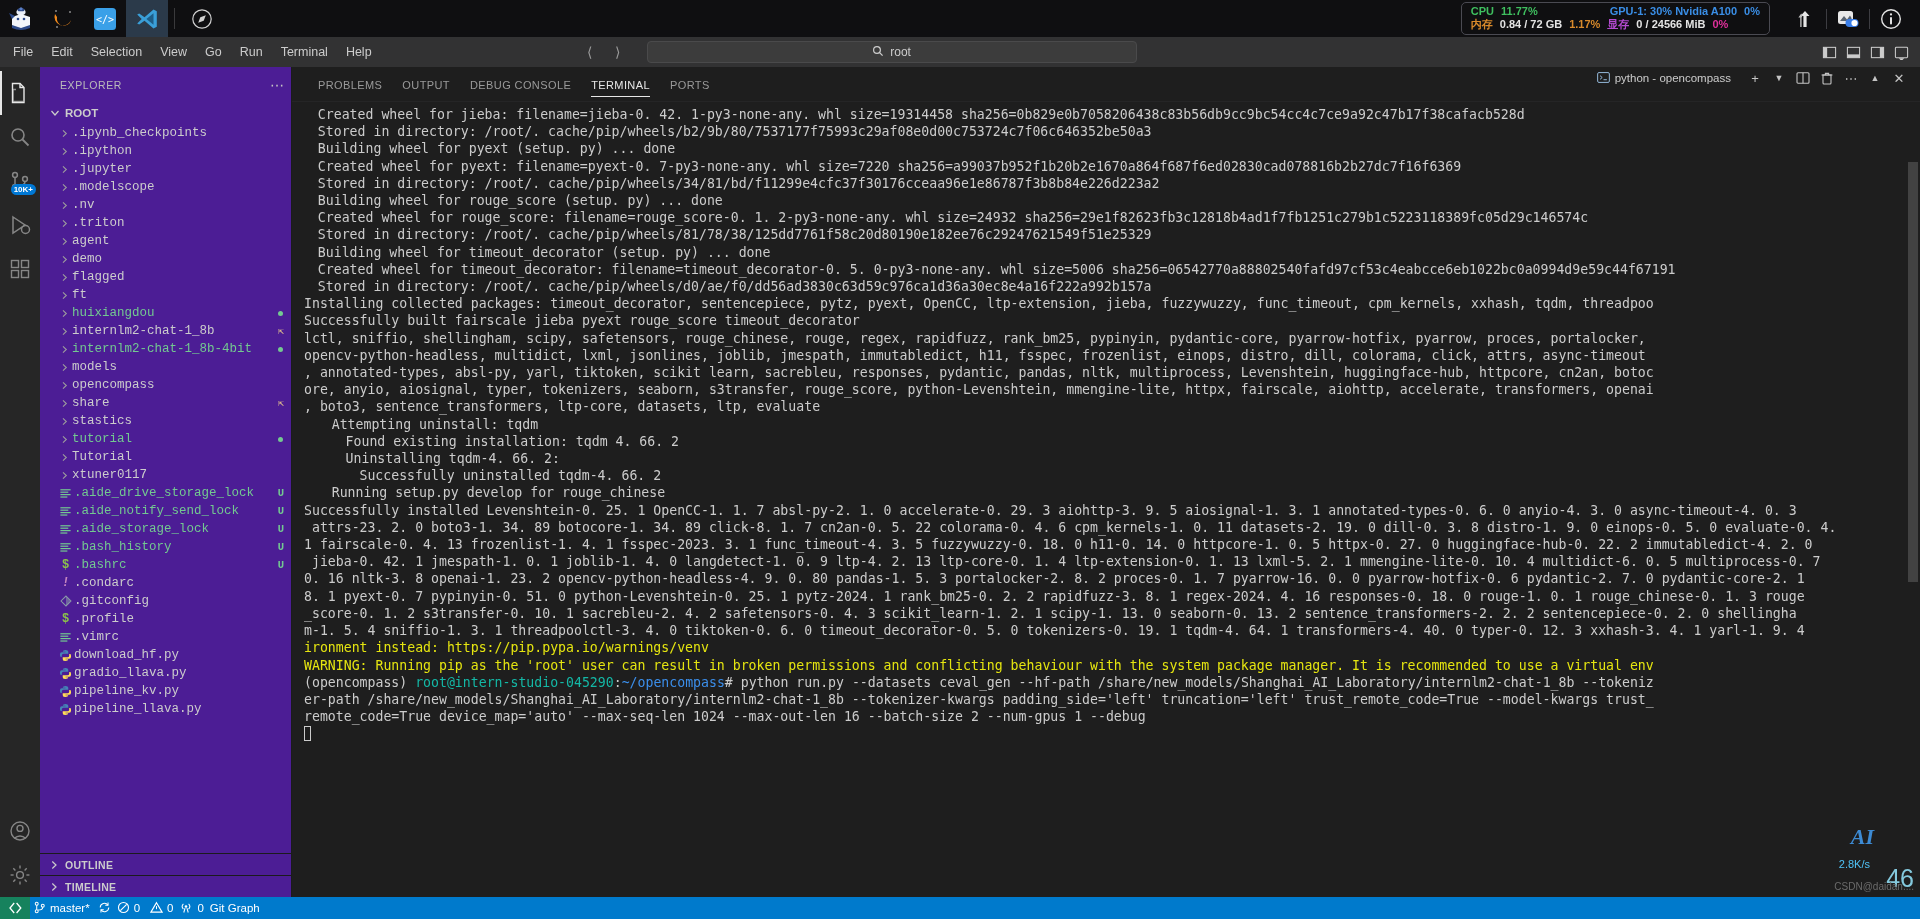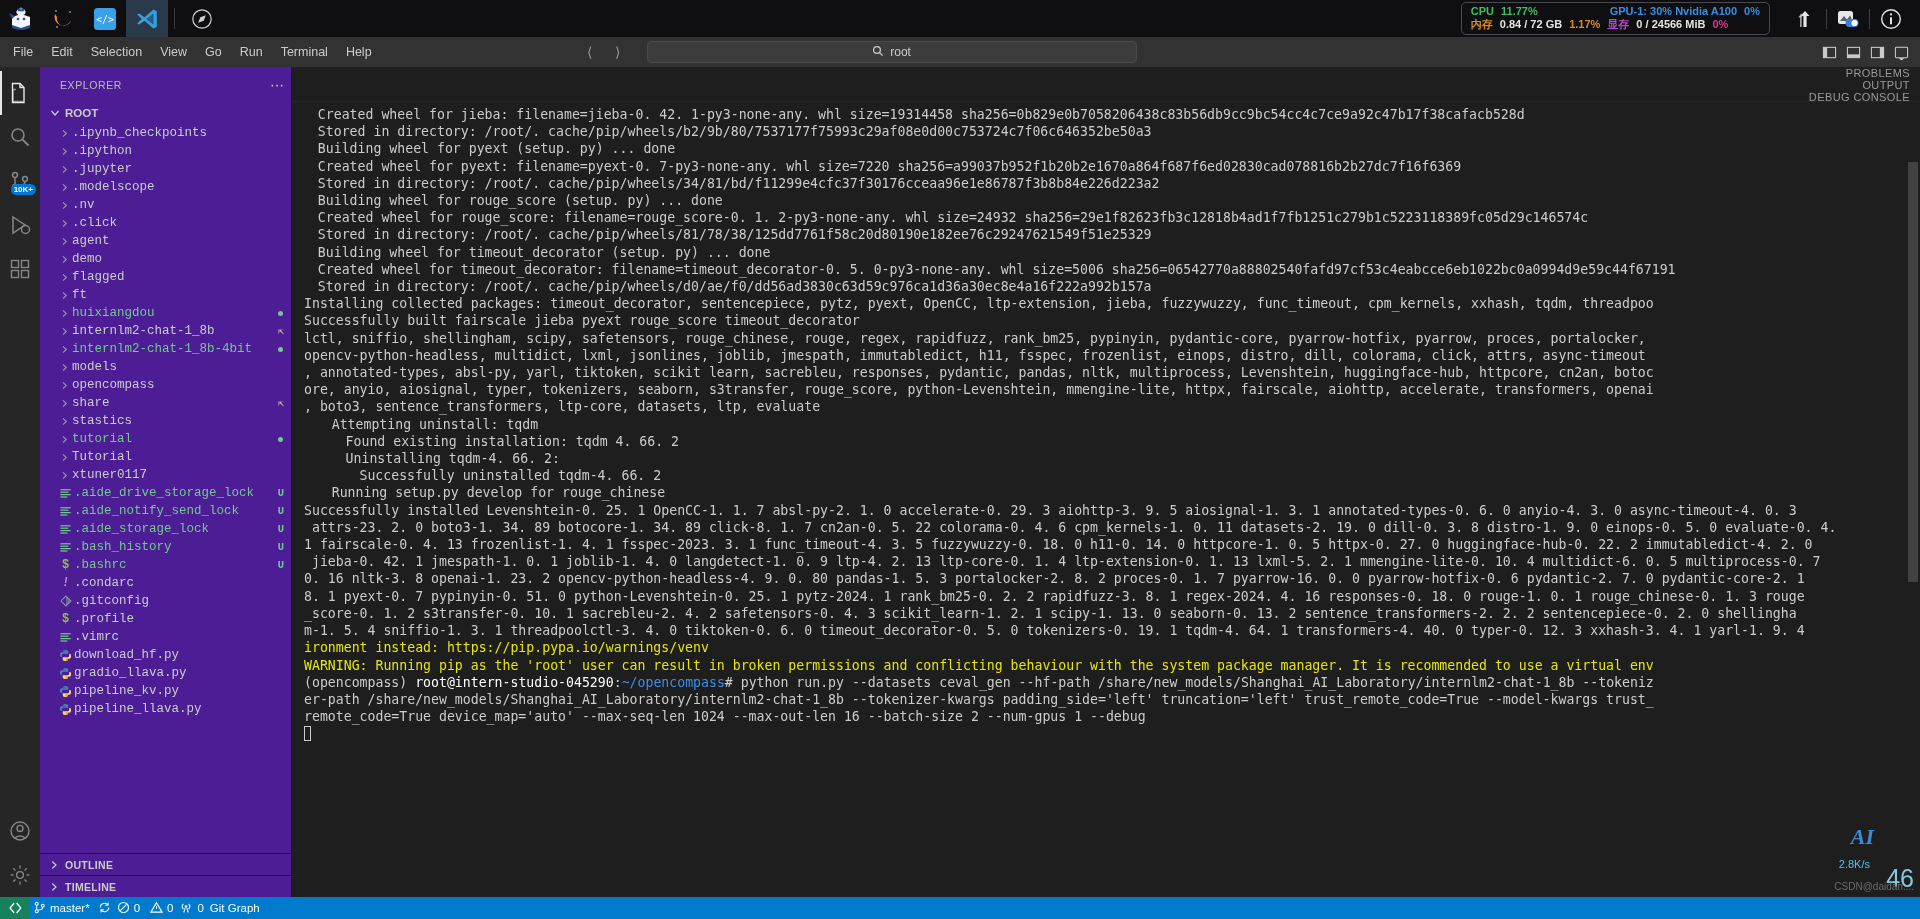--- a/index.html
+++ b/index.html
@@ -113,22 +113,22 @@
   .arrow-flag { position:absolute; right: 7px; font-size: 10px; color:#e2c08d; }
   .sb-section {
     height: 22px; display: flex; align-items: center; gap: 4px; padding-left: 6px;
     font-size: 10.5px; font-weight: 700; color: #cccccc; border-top: 1px solid #1b1b1c;
     letter-spacing: .3px;
   }
 
   
   .panel-region { flex: 1 1 auto; display: flex; flex-direction: column; min-width: 0; background: #1e1e1e; }
   .panel-tabs {
-    height: 35px; display: flex; align-items: flex-end; background: #1e1e1e;
-    padding-left: 16px; position: relative; border-bottom: 1px solid #252526; flex-direction: column;
+    height: 35px; display: flex; align-items: flex-start; background: #1e1e1e;
+    padding-left: 16px; position: relative; border-bottom: 1px solid #252526;
   }
   .ptab {
     font-size: 11px; letter-spacing: .4px; color: #9a9a9a; padding: 0 10px;
     height: 35px; display: flex; align-items: center; position: relative; text-transform: uppercase;
   }
   .ptab.active { color: #e7e7e7; }
   .ptab.active::after {
     content: ''; position: absolute; left: 10px; right: 10px; bottom: 5px; height: 1px; background: #e7e7e7;
   }
   .panel-right { margin-left: auto; display:flex; align-items:center; gap:2px; padding-right: 10px; }
@@ -144,21 +144,21 @@
     font-family: "DejaVu Sans Mono", "Liberation Mono", monospace;
     font-size: 13.2px; line-height: 17.2px; color: #cccccc;
     padding: 4px 0 0 12px; background: #1e1e1e;
   }
   .tline { white-space: pre; }
   .ind1 { padding-left: 1.05em; }
   .ind2 { padding-left: 2.1em; }
   .ind3 { padding-left: 3.15em; }
   .ind4 { padding-left: 4.2em; }
   .c-warn { color: #e5e510; }
-  .c-green { color: #ffffff; }
+  .c-green { color: #14b8a6; }
   .c-blue  { color: #3b8eea; }
   .cursor-block {
     display:inline-block; width: 7px; height: 15px; border: 1px solid #cccccc;
     vertical-align: -3px;
   }
   .scroll-thumb {
     position: absolute; right: 2px; width: 10px; background: #424242; border-radius: 0;
   }
   .net-badge {
     position:absolute; right: 50px; bottom: 24px; color:#4fc3f7; font-size:11px;
@@ -451,21 +451,21 @@
             </svg>
           </span>
           <span class="tree-label">.nv</span>
         </div>
         <div class="tree-row">
           <span class="chev">
             <svg width="9" height="9" viewBox="0 0 10 10">
               <path d="M3.3 1.5 L7 5 L3.3 8.5" fill="none" stroke="#9d9d9d" stroke-width="1.2"></path>
             </svg>
           </span>
-          <span class="tree-label">.click</span>
+          <span class="tree-label">.triton</span>
         </div>
         <div class="tree-row">
           <span class="chev">
             <svg width="9" height="9" viewBox="0 0 10 10">
               <path d="M3.3 1.5 L7 5 L3.3 8.5" fill="none" stroke="#9d9d9d" stroke-width="1.2"></path>
             </svg>
           </span>
           <span class="tree-label">agent</span>
         </div>
         <div class="tree-row">

